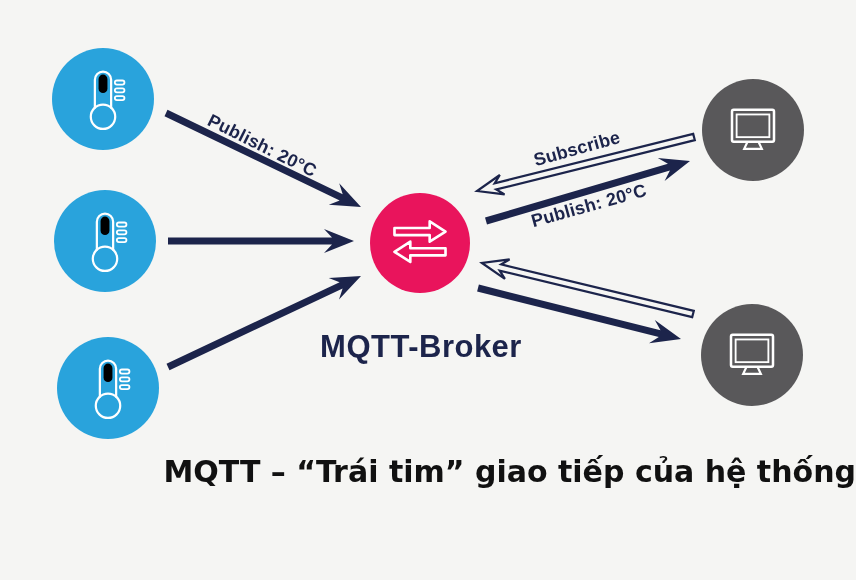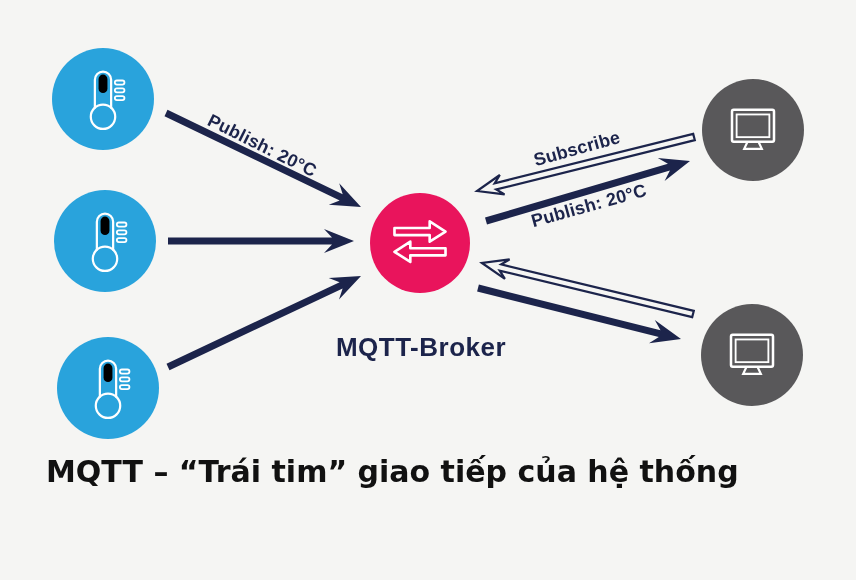--- a/index.html
+++ b/index.html
@@ -61,32 +61,32 @@
   }
   .label-publish-left  { left: 262px; top: 146px; --rot: 26.5deg; }
   .label-subscribe     { left: 577px; top: 149px; --rot: -15.5deg; }
   .label-publish-right { left: 589px; top: 206px; --rot: -15.5deg; }
 
   .broker-label {
     position: absolute;
     left: 421px; top: 347px;
     transform: translate(-50%, -50%);
     font-weight: bold;
-    font-size: 26px;
+    font-size: 31px;
     letter-spacing: 0.5px;
     color: var(--arrow-navy, #1C244B);
     white-space: nowrap;
   }
 
   .title {
     position: absolute;
     left: 46px;
     top: 450px;
     width: 810px;
-    text-align: left;
+    text-align: right;
     font-family: "DejaVu Sans", "Liberation Sans", sans-serif;
     font-weight: bold;
     font-size: 30px;
     line-height: 43px;
     color: var(--title-black, #111111);
   }
 
   .defs-holder { position: absolute; width: 0; height: 0; overflow: hidden; }
 </style>
 </head>

